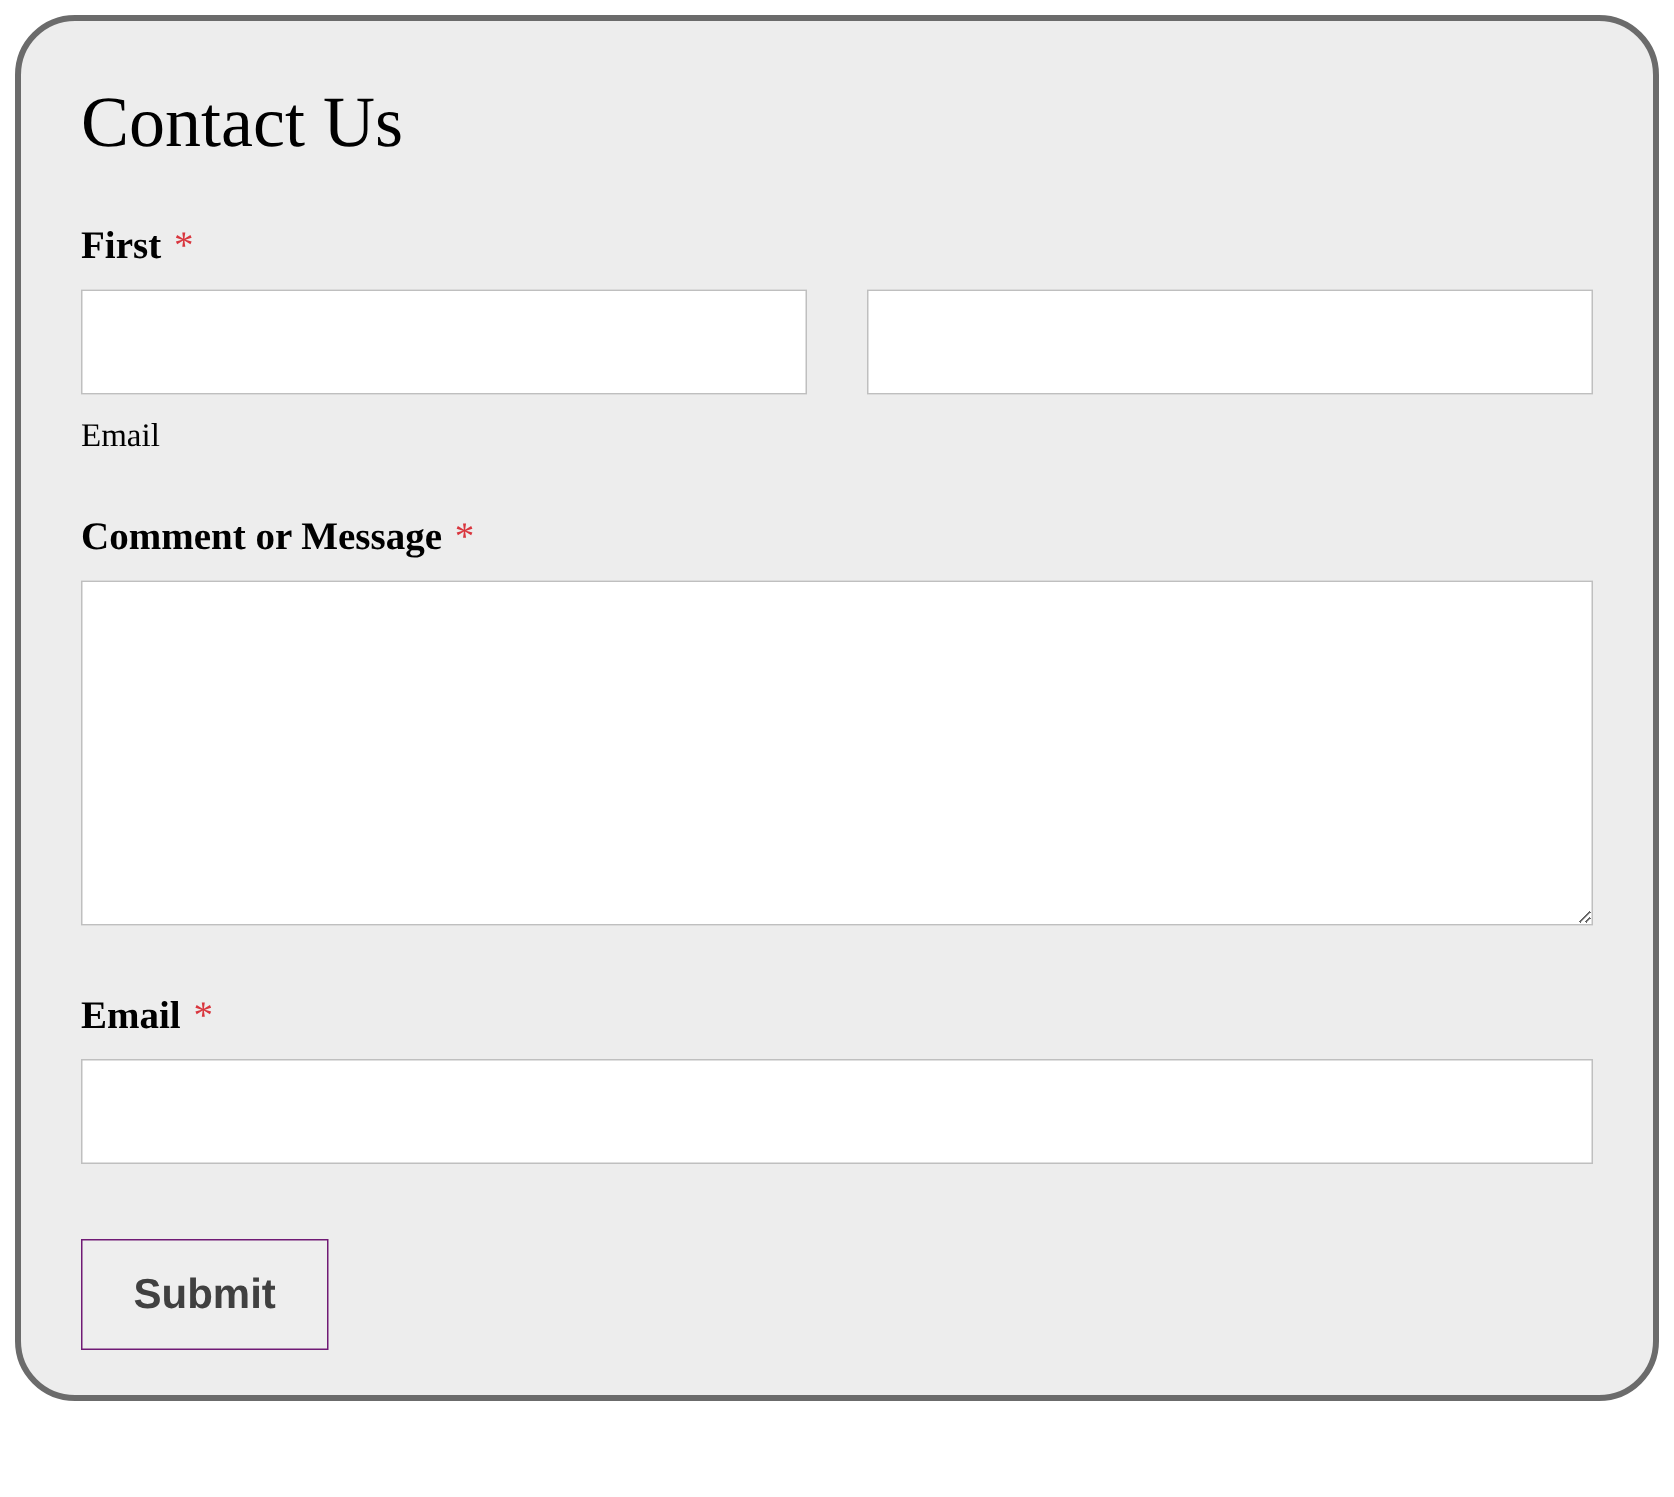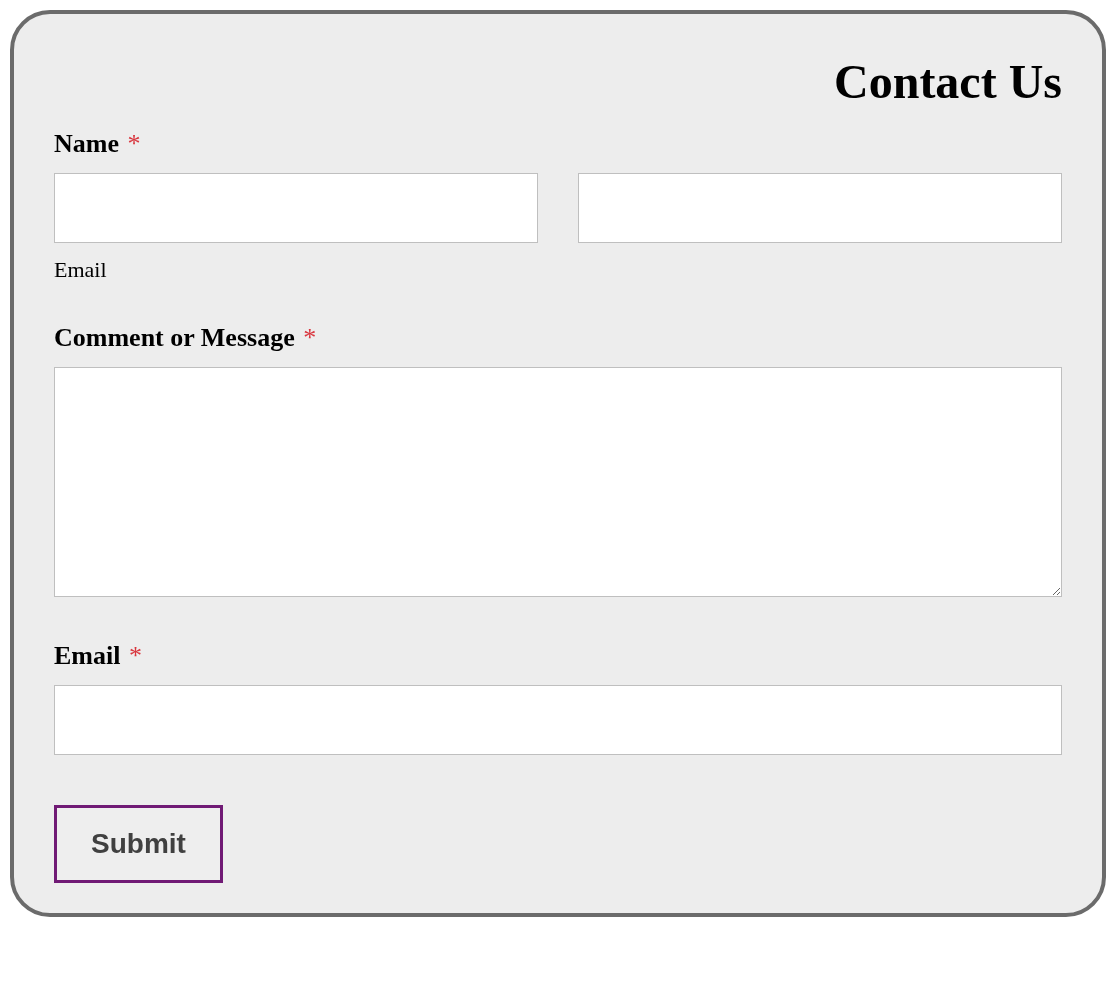--- a/index.html
+++ b/index.html
@@ -15,25 +15,24 @@
     .contact-card {
       width: 1096px;
       background: #ededed;
       border: 4px solid #6b6b6b;
       border-radius: 40px;
       padding: 40px 40px 30px 40px;
       position: relative;
     }
     .title {
       font-size: 48px;
-      font-weight: 700;
+      font-weight: 400;
       color: #000;
-      margin-bottom: 20px;
+      margin-bottom: 40px;
       font-family: Georgia, 'Times New Roman', Times, serif;
-      text-align: right;
     }
     .field-group {
       margin-bottom: 40px;
     }
     .label {
       font-size: 26px;
       font-weight: 700;
       color: #000;
       margin-bottom: 14px;
       font-family: Georgia, 'Times New Roman', Times, serif;
@@ -75,40 +74,40 @@
       padding: 10px 12px;
       font-size: 20px;
       border: 1px solid #bfbfbf;
       background: #ffffff;
       font-family: inherit;
       resize: both;
     }
     .submit-button {
       display: inline-block;
       background: #eeeeee;
-      border: 3px solid #701a75;
+      border: 1px solid #701a75;
       color: #404040;
       font-size: 28px;
       font-weight: 600;
       padding: 20px 34px;
       cursor: pointer;
       font-family: -apple-system, BlinkMacSystemFont, "Segoe UI", Helvetica, Arial, sans-serif;
       margin-top: 10px;
     }
   </style>
 </head>
 <body>
 
 <div class="contact-card">
 
   <h1 class="title">Contact Us</h1>
 
   <div class="field-group">
     <div class="label">
-      <span>Name</span>
+      <span>First</span>
       <span class="required-star">*</span>
     </div>
     <div class="name-row">
       <div class="name-col">
         <input type="text" class="text-input" value="" style="">
         <div class="sublabel">Email</div>
       </div>
       <div class="name-col">
         <input type="text" class="text-input" value="" style="">
       </div>

